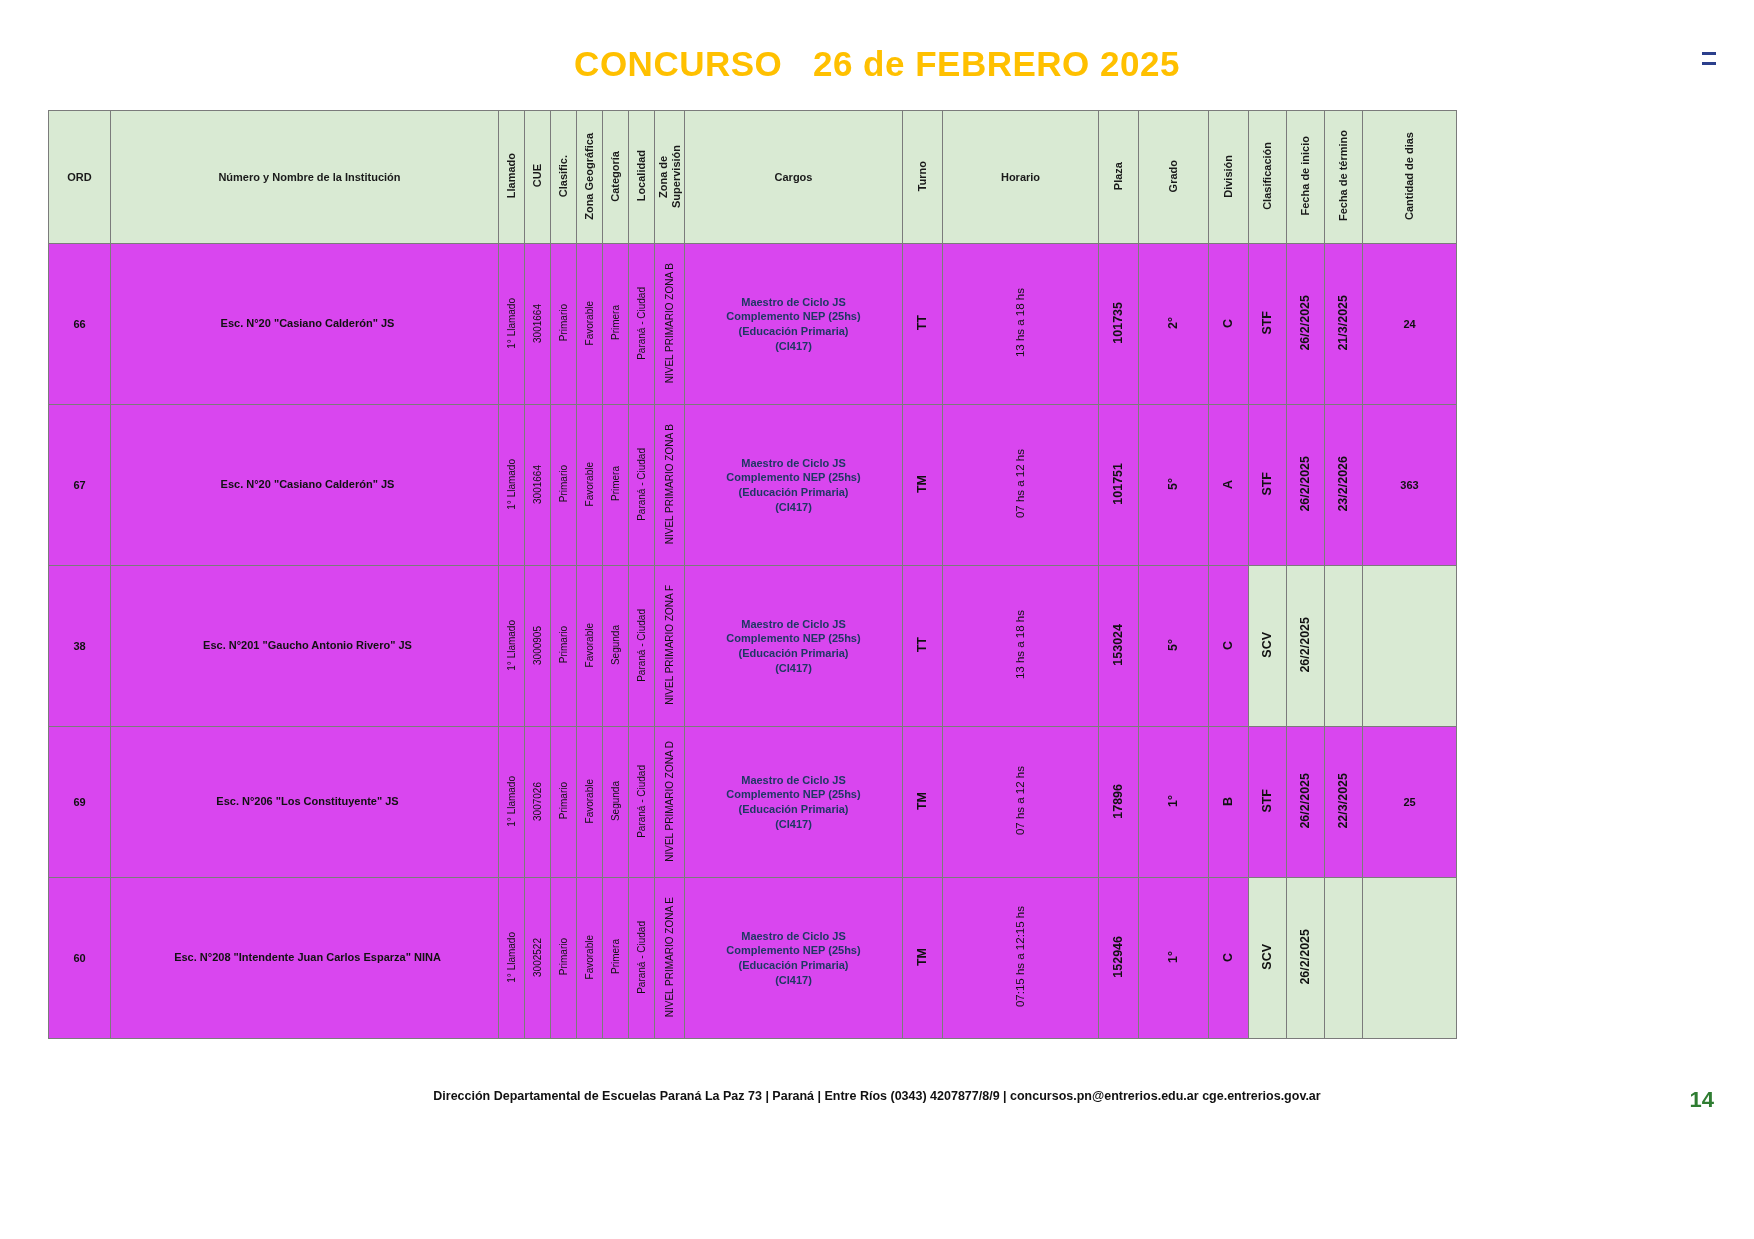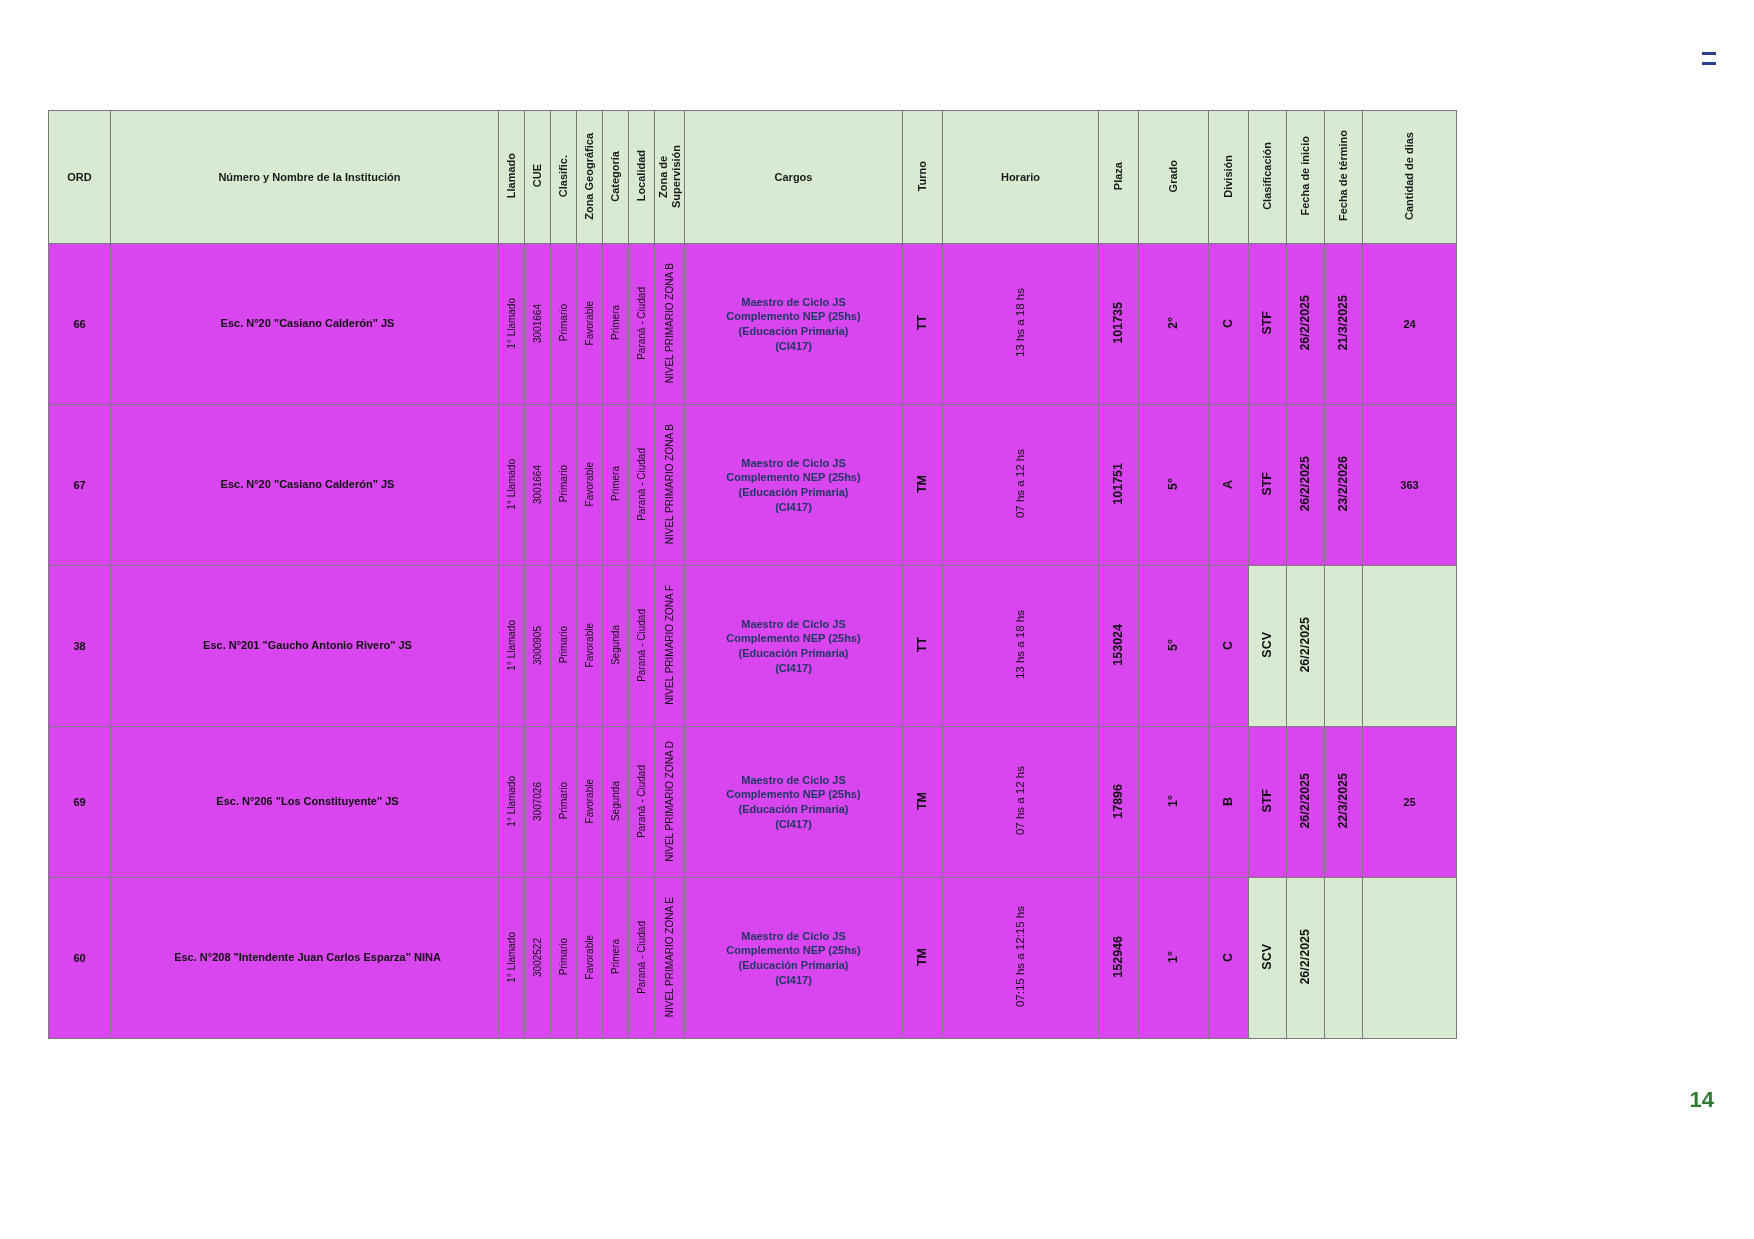--- a/index.html
+++ b/index.html
@@ -161,20 +161,21 @@
   }
 </style>
 </head>
 <body>
 
 <div class="page">
 
   <div class="topmark"></div>
   <div class="topmark2"></div>
 
+  <div class="title">CONCURSO   26 de FEBRERO 2025</div>
 
   <div class="table-wrap">
     <table class="grid">
       <colgroup>
         <col style="width:62px">
         <col style="width:388px">
         <col style="width:26px">
         <col style="width:26px">
         <col style="width:26px">
         <col style="width:26px">
@@ -339,15 +340,16 @@
           <td class="c-v"><span class="vert">C</span></td>
           <td class="c-v hl"><span class="vert">SCV</span></td>
           <td class="c-v hl"><span class="vert">26/2/2025</span></td>
           <td class="c-v hl"><span class="vert"></span></td>
           <td class="c-dias hl"></td>
         </tr>
       </tbody>
     </table>
   </div>
 
+  <div class="footer">Dirección Departamental de Escuelas Paraná La Paz 73 | Paraná | Entre Ríos (0343) 4207877/8/9 | concursos.pn@entrerios.edu.ar cge.entrerios.gov.ar</div>
   <div class="pagenum">14</div>
 
 </div>
 
 </body></html>

